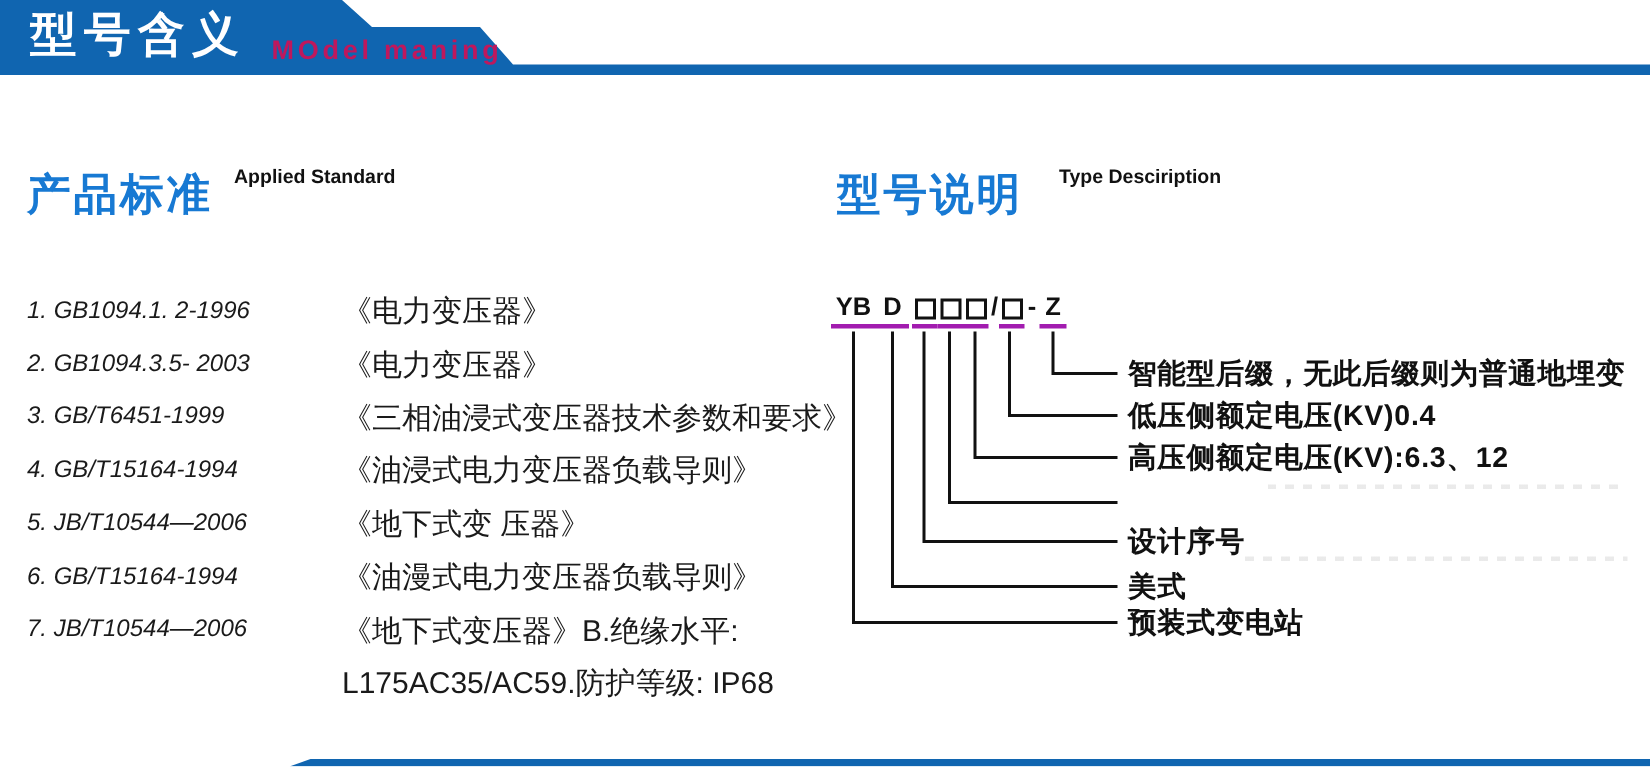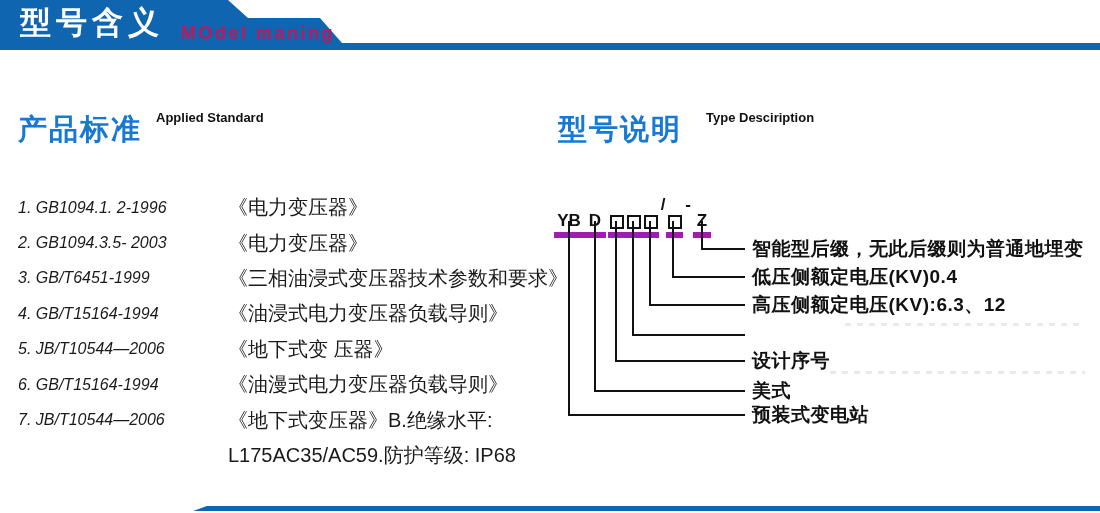--- a/index.html
+++ b/index.html
@@ -28,21 +28,21 @@
   
   .std-list{position:absolute;left:18px;top:190px;width:540px;}
   .std-row{display:flex;height:35.4px;align-items:center;white-space:nowrap;}
   .std-code{width:210px;flex:0 0 210px;font-size:16px;font-weight:500;font-style:italic;}
   .std-title{font-size:20px;font-weight:500;}
   
   .code-part{
     position:absolute;top:196px;height:20px;text-align:center;
     font-size:17px;font-weight:700;line-height:18px;color:#111;
   }
-  .code-part.ul{border-bottom:6px solid #a21caf;margin-top:16px;}
+  .code-part.ul{border-bottom:3px solid #a21caf;}
   .cbox{display:block;width:10px;height:10px;border:2px solid #111;margin:3px auto 0 auto;}
   
   .conn-svg{position:absolute;left:0;top:0;width:1100px;height:513px;pointer-events:none;}
   
   .dlabel{
     position:absolute;left:752px;transform:translateY(-50%);
     font-size:19px;font-weight:700;color:#111;white-space:nowrap;letter-spacing:0.5px;
   }
   
   .artifact{

